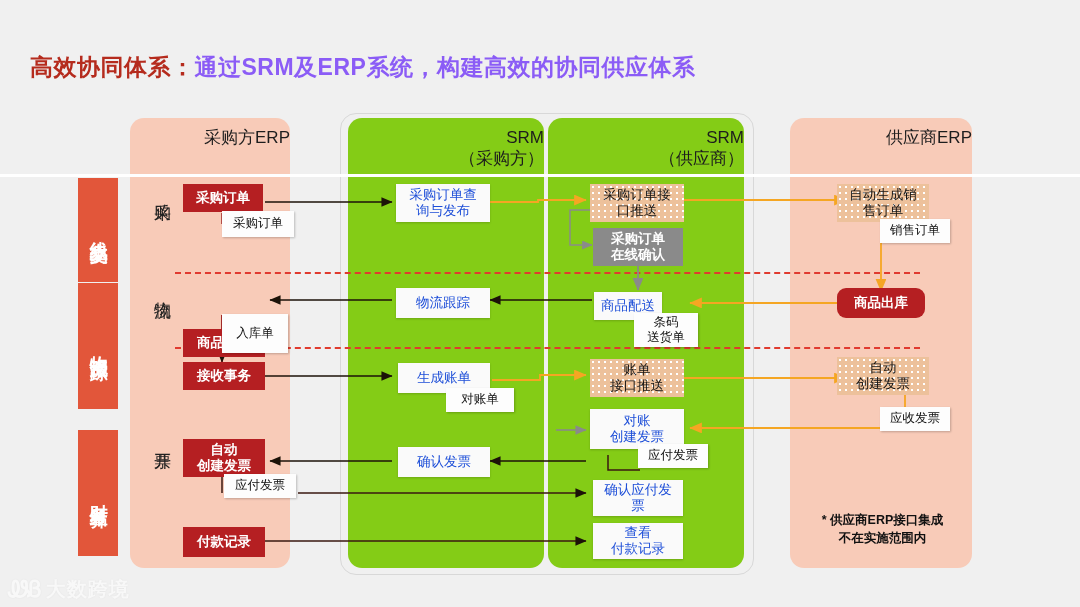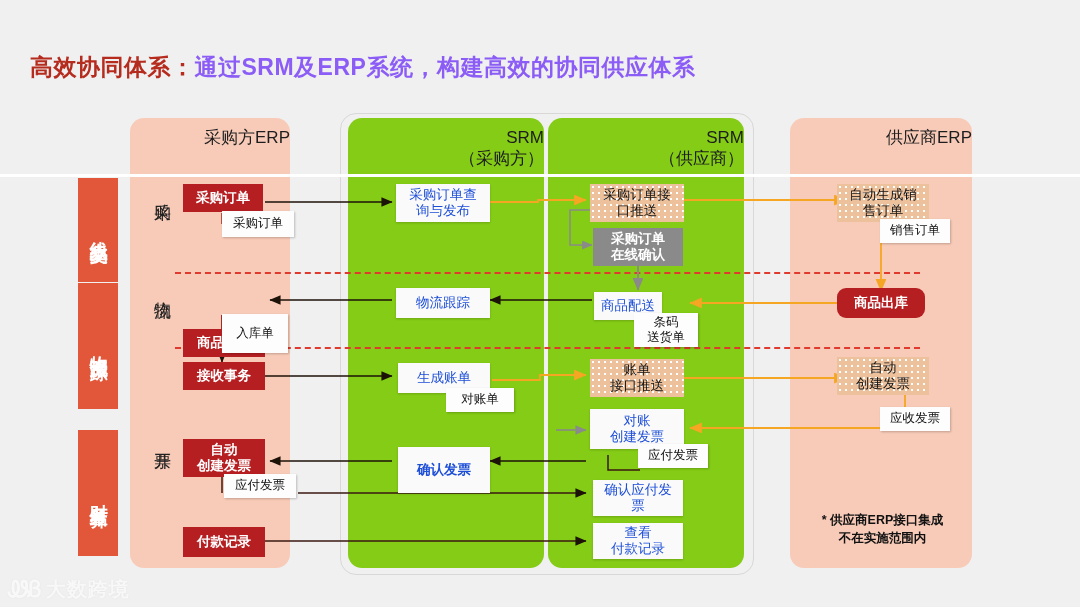--- a/index.html
+++ b/index.html
@@ -254,21 +254,21 @@
   <div class="box red" style="left:183px;top:527px;width:82px;height:30px;">付款记录</div>
 
   <div class="box white" style="left:396px;top:184px;width:94px;height:38px;white-space:pre-line;">采购订单查
 询与发布</div>
 
   <div class="box white" style="left:396px;top:288px;width:94px;height:30px;">物流跟踪</div>
 
   <div class="box white" style="left:398px;top:363px;width:92px;height:30px;">生成账单</div>
   <div class="slip" style="left:446px;top:388px;width:68px;height:24px;">对账单</div>
 
-  <div class="box white" style="left:398px;top:447px;width:92px;height:46px;font-weight:bold;">确认发票</div>
+  <div class="box white" style="left:398px;top:447px;width:92px;height:30px;">确认发票</div>
 
   <div class="box dots" style="left:590px;top:184px;width:94px;height:38px;white-space:pre-line;">采购订单接
 口推送</div>
   <div class="box gray" style="left:593px;top:228px;width:90px;height:38px;white-space:pre-line;">采购订单
 在线确认</div>
 
   <div class="box white" style="left:594px;top:292px;width:68px;height:28px;">商品配送</div>
   <div class="slip" style="left:634px;top:313px;width:64px;height:34px;white-space:pre-line;">条码
 送货单</div>
 

